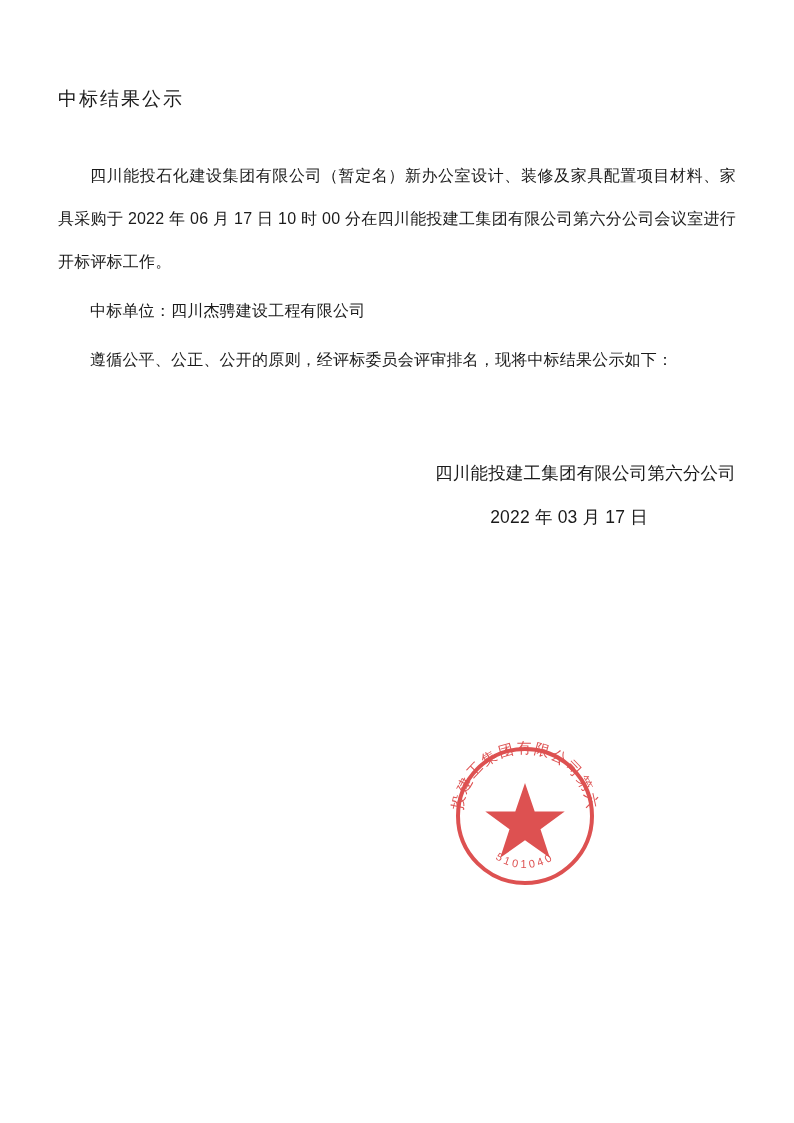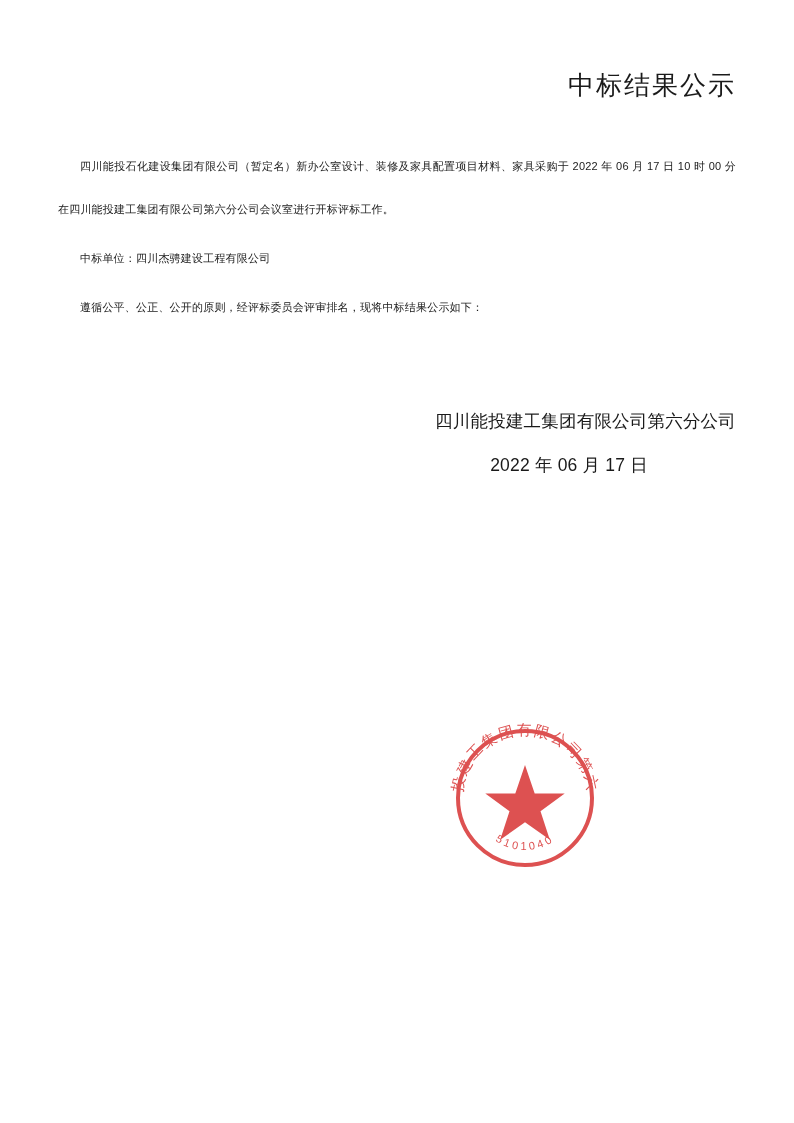--- a/index.html
+++ b/index.html
@@ -16,33 +16,33 @@
     overflow: hidden;
   }
   .page {
     position: relative;
     width: 794px;
     height: 1123px;
     box-sizing: border-box;
     padding: 0 58px;
   }
   .doc-title {
-    text-align: right;
-    font-size: 26px;
+    text-align: left;
+    font-size: 19px;
     letter-spacing: 2px;
-    margin-top: 68px;
+    margin-top: 86px;
     margin-bottom: 0;
     font-weight: normal;
     font-family: "Liberation Sans", sans-serif;
   }
   .body-block {
     margin-top: 42px;
   }
   p.para {
-    font-size: 11px;
+    font-size: 16px;
     line-height: 43px;
     margin: 0 0 6px 0;
     text-align: justify;
     text-justify: inter-ideograph;
     text-indent: 2em;
     font-family: "Liberation Sans", sans-serif;
     letter-spacing: 0.2px;
   }
   .sign-block {
     margin-top: 70px;
@@ -80,21 +80,21 @@
   <h1 class="doc-title">中标结果公示</h1>
 
   <div class="body-block">
     <p class="para">四川能投石化建设集团有限公司（暂定名）新办公室设计、装修及家具配置项目材料、家具采购于 2022 年 06 月 17 日 10 时 00 分在四川能投建工集团有限公司第六分公司会议室进行开标评标工作。</p>
     <p class="para">中标单位：四川杰骋建设工程有限公司</p>
     <p class="para">遵循公平、公正、公开的原则，经评标委员会评审排名，现将中标结果公示如下：</p>
   </div>
 
   <div class="sign-block">
     <div class="sign-line">四川能投建工集团有限公司第六分公司</div>
-    <div class="sign-line sign-date">2022 年 06 月 17 日</div>
+    <div class="sign-line sign-date">2022 年 03 月 17 日</div>
   </div>
 
   <div class="seal">
     <svg width="170" height="170" viewBox="0 0 170 170" xmlns="http://www.w3.org/2000/svg">
       <defs>
         <path id="sealTopArc" d="M 22,85 A 63,63 0 0 1 148,85"></path>
         <path id="sealBottomArc" d="M 33,85 A 52,52 0 0 0 137,85"></path>
       </defs>
       <circle cx="85" cy="85" r="67" fill="none" stroke="#d62b2b" stroke-width="4"></circle>
       <polygon points="85,52 94.7,80.5 124.7,80.5 100.5,98.2 109.8,126.8 85,109.3 60.2,126.8 69.5,98.2 45.3,80.5 75.3,80.5" fill="#d62b2b"></polygon>

